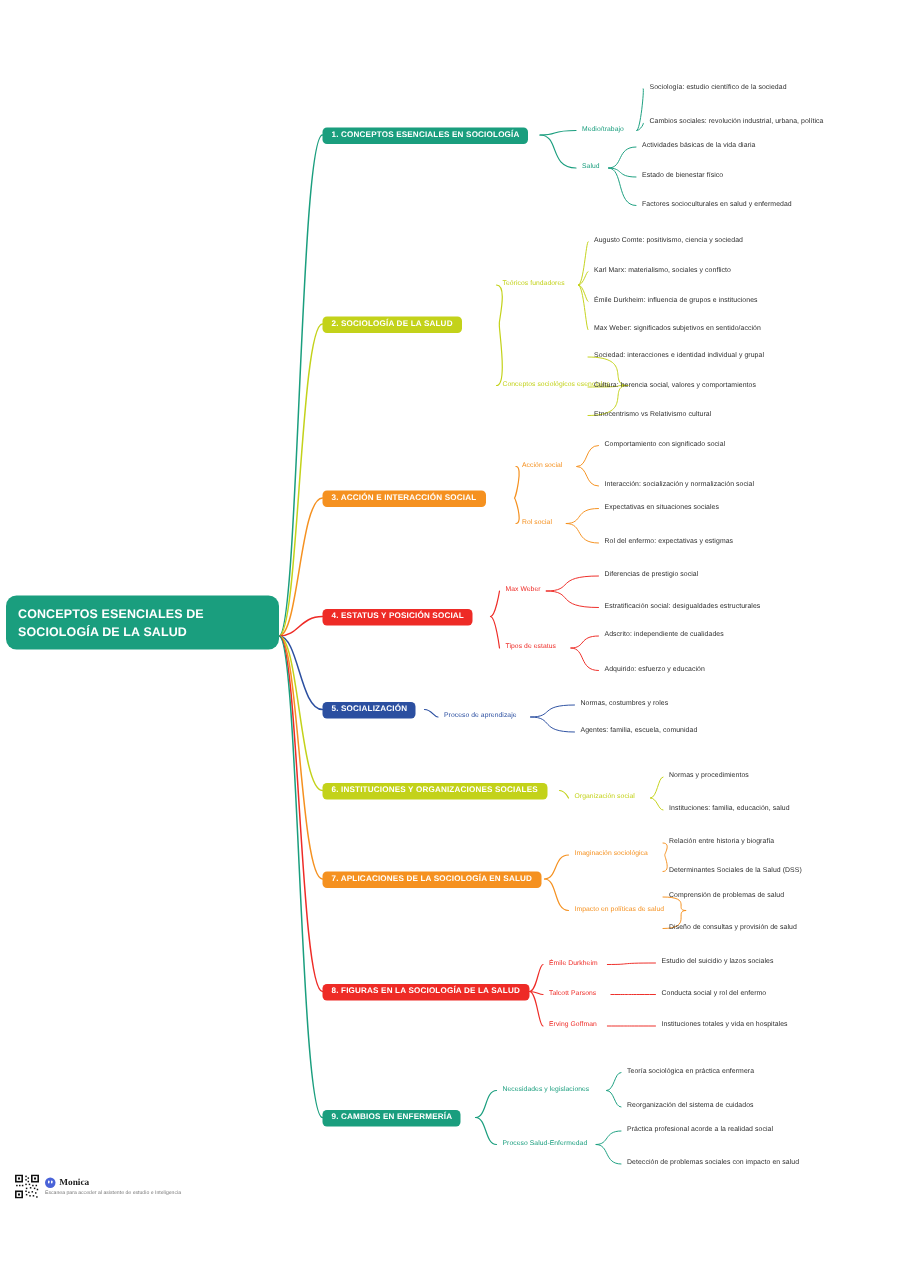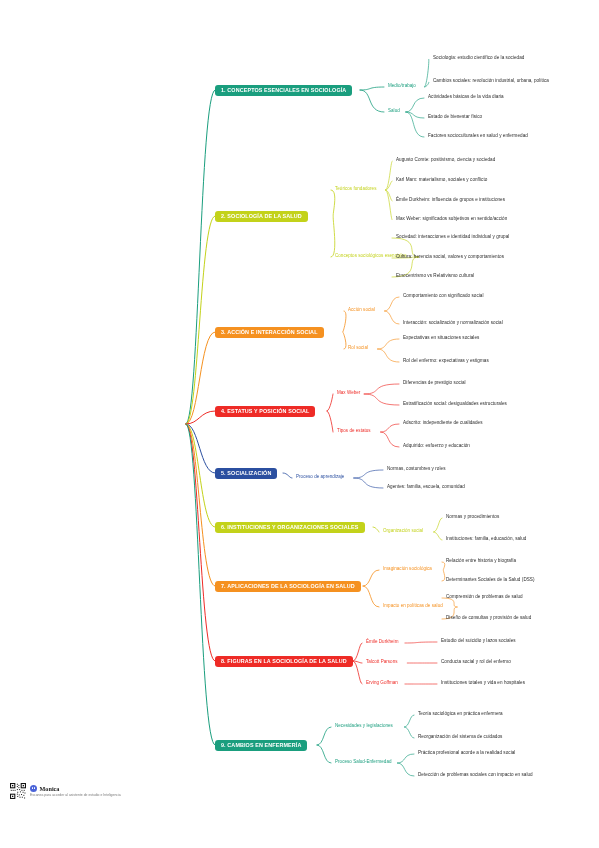--- a/index.html
+++ b/index.html
@@ -134,20 +134,23 @@
       <path d="M404.9,684 C422.555,684 409.9,684 437,684" fill="none" stroke="#ee2b26" stroke-width="0.65" stroke-linecap="round"></path>
       <path d="M186,424 C199.05,424 200,745 215,745" fill="none" stroke="#1a9e7e" stroke-width="1" stroke-linecap="round"></path>
       <path d="M317,745 C324.7,745 323,727 331,727" fill="none" stroke="#1a9e7e" stroke-width="0.8" stroke-linecap="round"></path>
       <path d="M404.45,727 C409.7025,727 409.45,715 414,715" fill="none" stroke="#1a9e7e" stroke-width="0.65" stroke-linecap="round"></path>
       <path d="M404.45,727 C409.7025,727 409.45,738 414,738" fill="none" stroke="#1a9e7e" stroke-width="0.65" stroke-linecap="round"></path>
       <path d="M317,745 C324.7,745 323,763 331,763" fill="none" stroke="#1a9e7e" stroke-width="0.8" stroke-linecap="round"></path>
       <path d="M397.4,763 C406.53,763 402.4,754 414,754" fill="none" stroke="#1a9e7e" stroke-width="0.65" stroke-linecap="round"></path>
       <path d="M397.4,763 C406.53,763 402.4,776 414,776" fill="none" stroke="#1a9e7e" stroke-width="0.65" stroke-linecap="round"></path>
     </svg>
 
+  <div class="root-node">
+    <span>CONCEPTOS ESENCIALES DE SOCIOLOGÍA DE LA SALUD</span>
+  </div>
 
   <div id="nodes">
       <div class="branch-node" style="left: 215px; top: 85px; background: rgb(26, 158, 126);"><span>1. CONCEPTOS ESENCIALES EN SOCIOLOGÍA</span></div>
       <div class="sub-label" style="left: 388px; top: 84px; color: rgb(26, 158, 126);">Medio/trabajo</div>
       <div class="leaf-label" style="left: 433px; top: 56px;">Sociología: estudio científico de la sociedad</div>
       <div class="leaf-label" style="left: 433px; top: 79px;">Cambios sociales: revolución industrial, urbana, política</div>
       <div class="sub-label" style="left: 388px; top: 109px; color: rgb(26, 158, 126);">Salud</div>
       <div class="leaf-label" style="left: 428px; top: 95px;">Actividades básicas de la vida diaria</div>
       <div class="leaf-label" style="left: 428px; top: 115px;">Estado de bienestar físico</div>
       <div class="leaf-label" style="left: 428px; top: 134px;">Factores socioculturales en salud y enfermedad</div>

